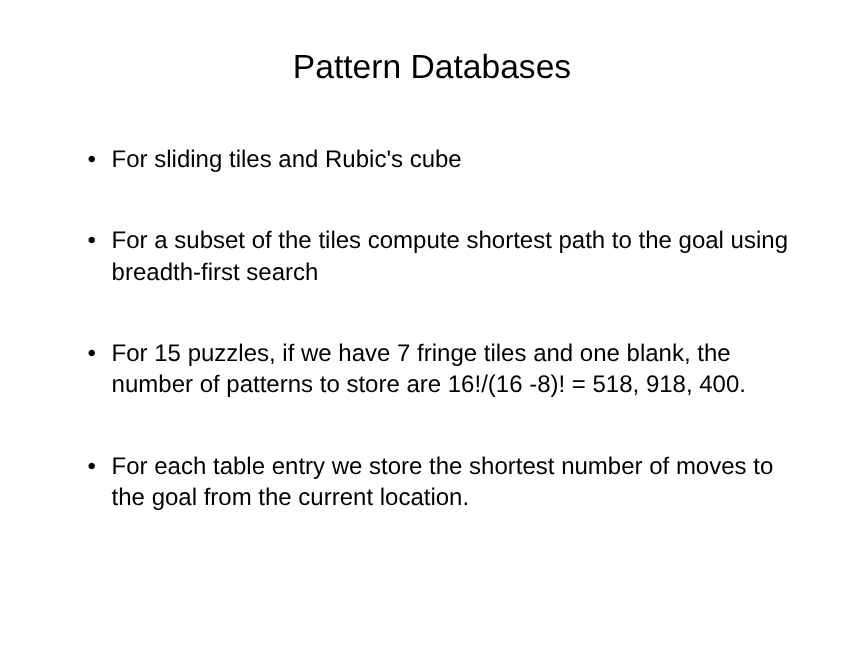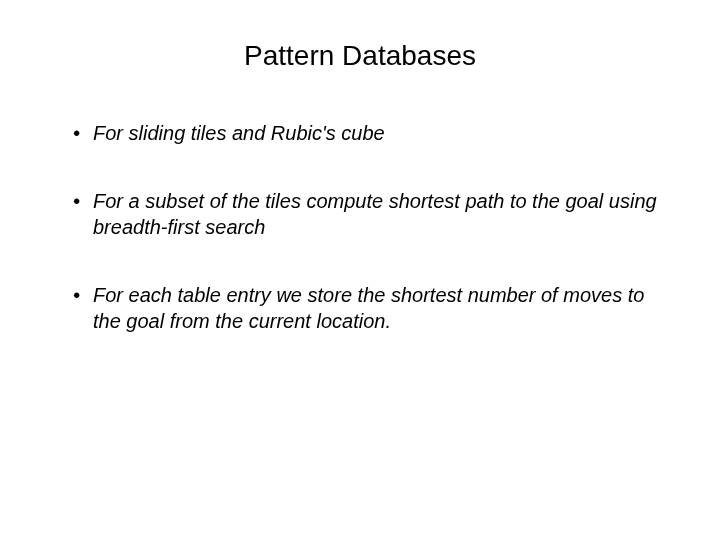--- a/index.html
+++ b/index.html
@@ -18,21 +18,20 @@
     .title {
       font-size: 28px;
       font-weight: normal;
       text-align: center;
       margin-bottom: 48px;
       margin-top: 15px;
     }
     .bullet-list {
       list-style: none;
       padding-left: 28px;
-      font-style: italic;
     }
     .bullet-item {
       position: relative;
       font-size: 20px;
       line-height: 1.3;
       margin-bottom: 42px;
       padding-left: 20px;
     }
     .bullet-item::before {
       content: "•";
@@ -43,14 +42,15 @@
     }
   </style>
 </head>
 <body>
 
 <h1 class="title">Pattern Databases</h1>
 
 <ul class="bullet-list">
   <li class="bullet-item">For sliding tiles and Rubic's cube</li>
   <li class="bullet-item">For a subset of the tiles compute shortest path to the goal using breadth-first search</li>
+  <li class="bullet-item">For 15 puzzles, if we have 7 fringe tiles and one blank, the number of patterns to store are 16!/(16 -8)! = 518, 918, 400.</li>
   <li class="bullet-item">For each table entry we store the shortest number of moves to the goal from the current location.</li>
 </ul>
 
 </body></html>

